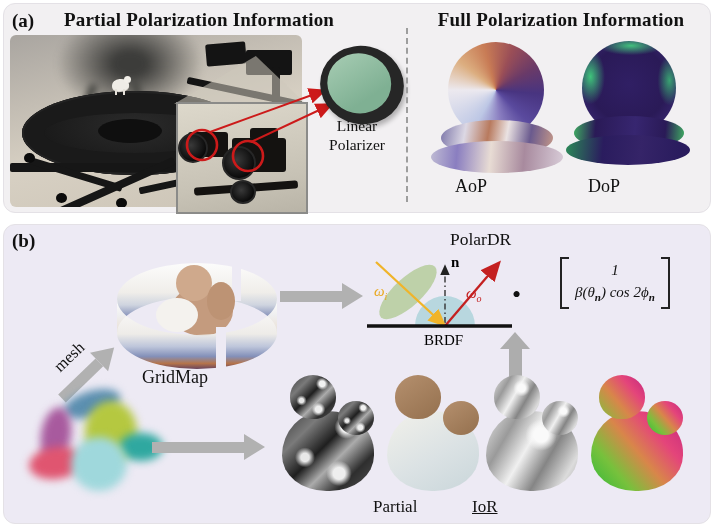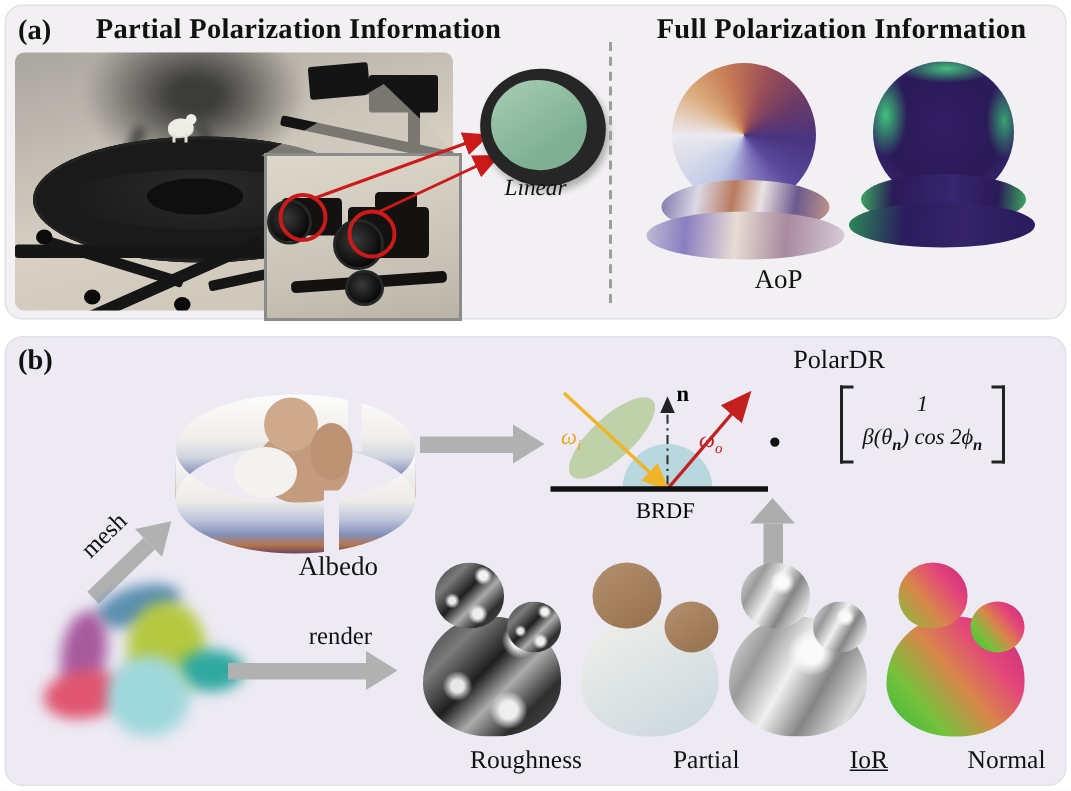--- a/index.html
+++ b/index.html
@@ -3,21 +3,21 @@
 <meta charset="utf-8">
 <style>
   html,body{margin:0;padding:0;background:#ffffff;}
   #stage{position:relative;width:714px;height:527px;background:#ffffff;overflow:hidden;
          font-family:"Liberation Serif","DejaVu Serif",serif;color:#111;}
   .panel{position:absolute;border-radius:12px;border:1px solid #e4e1e6;}
   #panel-a{left:3px;top:3px;width:706px;height:208px;background:#f2f0f2;}
   #panel-b{left:3px;top:224px;width:706px;height:298px;background:#edeaf4;}
   .tag{position:absolute;font-weight:bold;font-size:19px;}
   .title{position:absolute;font-size:19px;font-weight:600;text-align:center;letter-spacing:.2px;}
-  .lbl{position:absolute;text-align:right;font-size:17px;}
+  .lbl{position:absolute;text-align:left;font-size:17px;}
   
   #photo-main{position:absolute;left:6px;top:31px;width:292px;height:172px;border-radius:6px;
     overflow:hidden;background:linear-gradient(165deg,#a9a5a0 0%,#c3bdb3 30%,#d7d0c3 55%,#cbc3b5 100%);}
   .blurlayer{position:absolute;inset:0;filter:blur(3px);}
   .tripod-blob{position:absolute;left:45px;top:-14px;width:150px;height:95px;
     background:radial-gradient(ellipse at 50% 45%,#3c3c3a 15%,rgba(60,60,58,0) 70%);}
   .tripod-leg{position:absolute;background:#4a4a46;border-radius:3px;}
   .rig{position:absolute;background:#141414;border-radius:2px;}
   .turntable{position:absolute;left:12px;top:56px;width:226px;height:84px;border-radius:50%;
     background:radial-gradient(ellipse at 50% 42%,#2b2b2b,#1b1b1b 55%,#0d0d0d 95%);
@@ -35,21 +35,21 @@
     background:linear-gradient(170deg,#ddd8cb,#c7c2b5 70%,#b9b4a7);overflow:hidden;}
   .cam{position:absolute;background:#141210;border-radius:3px;}
   .cam-lens{position:absolute;border-radius:50%;background:radial-gradient(circle at 42% 40%,#3a3a3a,#090909 72%);
     border:2px solid #262626;}
   
   #polarizer{position:absolute;left:316px;top:42px;width:84px;height:78px;border-radius:50%;
     background:#262626;transform:rotate(12deg);box-shadow:3px 3px 5px rgba(0,0,0,.28);}
   #polarizer .glass{position:absolute;left:7px;top:8px;width:64px;height:60px;border-radius:50%;
     background:linear-gradient(135deg,#a9ceb5,#7fb093 70%);}
   #polarizer-caption{position:absolute;left:305px;top:112px;width:96px;font-size:15.5px;
-    text-align:center;line-height:1.25;font-style:italic;}
+    text-align:center;line-height:1.25;}
   .divider{position:absolute;left:402px;top:24px;height:174px;border-left:2px dashed #9d9d9d;}
   
   .sphere{position:absolute;border-radius:50%;}
   #aop-sphere{left:444px;top:38px;width:96px;height:96px;filter:blur(.4px);
     background:conic-gradient(from -90deg at 50% 50%,
       #ece9ef 0deg,#dcae80 38deg,#c87b55 75deg,#9a4e57 112deg,#6a3a68 150deg,
       #483480 185deg,#5a4a9e 225deg,#8a7ec0 262deg,#bdc7e5 300deg,#ece9ef 360deg);}
   .ball-flare{position:absolute;border-radius:50%;}
   #aop-flare{left:437px;top:116px;width:112px;height:36px;
     background:linear-gradient(100deg,#7a74a8,#dcd8e4 22%,#b87a5e 42%,#eae2e2 58%,#6a5a8e 78%,#c89a88);}
@@ -161,32 +161,34 @@
       <circle cx="244" cy="152" r="15" fill="none" stroke="#cc1a1a" stroke-width="2.6"></circle>
       <line x1="206" y1="128" x2="319" y2="87" stroke="#cc1a1a" stroke-width="2" marker-end="url(#redhead)"></line>
       <line x1="247" y1="138" x2="326" y2="101" stroke="#cc1a1a" stroke-width="2" marker-end="url(#redhead)"></line>
     </svg>
 
     <div id="polarizer">
       <div class="glass"></div>
     </div>
     <div id="polarizer-caption">
       <div>Linear</div>
+      <div>Polarizer</div>
     </div>
 
     <div class="divider"></div>
 
     <div class="sphere" id="aop-sphere"></div>
     <div class="ball-flare" id="aop-flare"></div>
     <div class="ball-flare" id="aop-disc"></div>
     <div class="lbl" style="left:451px;top:172px;width:80px;font-size:18px;">AoP</div>
 
     <div class="sphere" id="dop-sphere"></div>
     <div class="ball-flare" id="dop-flare"></div>
     <div class="ball-flare" id="dop-disc"></div>
+    <div class="lbl" style="left:584px;top:172px;width:80px;font-size:18px;">DoP</div>
   </div>
 
   <div class="panel" id="panel-b">
     <div class="tag" style="left:8px;top:5px;">(b)</div>
 
     <svg width="190" height="148" style="position:absolute;left:98px;top:10px;">
       <defs>
         <linearGradient id="wall" x1="0" y1="0" x2="0" y2="1">
           <stop offset="0" stop-color="#fdfdfc"></stop>
             <stop offset=".42" stop-color="#f0eee9"></stop>
@@ -206,35 +208,34 @@
       </defs>
       <path d="M15,64 A80 36 0 0 1 175,64 L175,98 A80 36 0 0 0 15,98 Z" fill="url(#wall)" opacity=".95"></path>
       <rect x="130" y="22" width="9" height="44" fill="#edeaf4"></rect>
       <ellipse cx="100" cy="76" rx="31" ry="25" fill="#c49b7e"></ellipse>
       <circle cx="92" cy="48" r="18" fill="#cfa98c"></circle>
       <ellipse cx="119" cy="66" rx="14" ry="19" fill="#bd9374"></ellipse>
       <ellipse cx="75" cy="80" rx="21" ry="17" fill="#f4f2ee"></ellipse>
       <path d="M15,64 A80 36 0 0 0 175,64 L175,98 A80 36 0 0 1 15,98 Z" fill="url(#wallf)" opacity=".92"></path>
       <rect x="114" y="92" width="10" height="46" fill="#edeaf4"></rect>
     </svg>
-    <div class="lbl" style="left:138px;top:142px;width:110px;font-size:18px;">Albedo</div>
+    <div class="lbl" style="left:138px;top:142px;width:110px;font-size:18px;">GridMap</div>
 
     <div class="arrow-h" style="left:58px;top:168px;width:52px;transform:rotate(-44deg);transform-origin:left center;"></div>
     <div class="rot-label" style="left:48px;top:122px;">mesh</div>
 
     <div style="position:absolute;left:21px;top:156px;width:140px;height:114px;">
       <div class="blob" style="left:38px;top:10px;width:58px;height:26px;background:#5b8fb0;transform:rotate(-16deg);"></div>
       <div class="blob" style="left:16px;top:26px;width:30px;height:56px;background:#a85a9e;transform:rotate(9deg);"></div>
       <div class="blob" style="left:60px;top:20px;width:52px;height:62px;background:#b5c840;"></div>
       <div class="blob" style="left:94px;top:52px;width:44px;height:28px;background:#2fa8a0;"></div>
       <div class="blob" style="left:4px;top:66px;width:54px;height:32px;background:#e05570;transform:rotate(-8deg);"></div>
       <div class="blob" style="left:46px;top:56px;width:56px;height:54px;background:#9fd8dc;"></div>
     </div>
 
-    <div class="lbl" style="left:152px;top:189px;width:92px;font-size:16.5px;">render</div>
     <div class="arrow-h" style="left:148px;top:217px;width:92px;"></div>
 
     <div class="arrow-h" style="left:276px;top:66px;width:62px;"></div>
 
     <div class="lbl" style="left:446px;top:4px;width:140px;font-size:17.5px;">PolarDR</div>
 
     <svg width="160" height="98" style="position:absolute;left:358px;top:28px;">
       <defs>
         <marker id="yhead" markerWidth="8" markerHeight="7" refX="6" refY="3.5" orient="auto">
             <polygon points="0,0 8,3.5 0,7" fill="#f0b429"></polygon>
@@ -285,18 +286,16 @@
       <div class="bd bd-body"></div>
       <div class="bd bd-head"></div>
       <div class="bd bd-arm"></div>
     </div>
     <div class="buddha map-normal" style="left:585px;top:148px;">
       <div class="bd bd-body"></div>
       <div class="bd bd-head"></div>
       <div class="bd bd-arm"></div>
     </div>
 
-    <div class="lbl" style="left:264px;top:272px;width:120px;">Roughness</div>
     <div class="lbl" style="left:369px;top:272px;width:120px;">Partial</div>
     <div class="lbl" style="left:468px;top:272px;width:120px;text-decoration:underline;">IoR</div>
-    <div class="lbl" style="left:573px;top:272px;width:120px;">Normal</div>
   </div>
 </div>
 
 </body></html>

